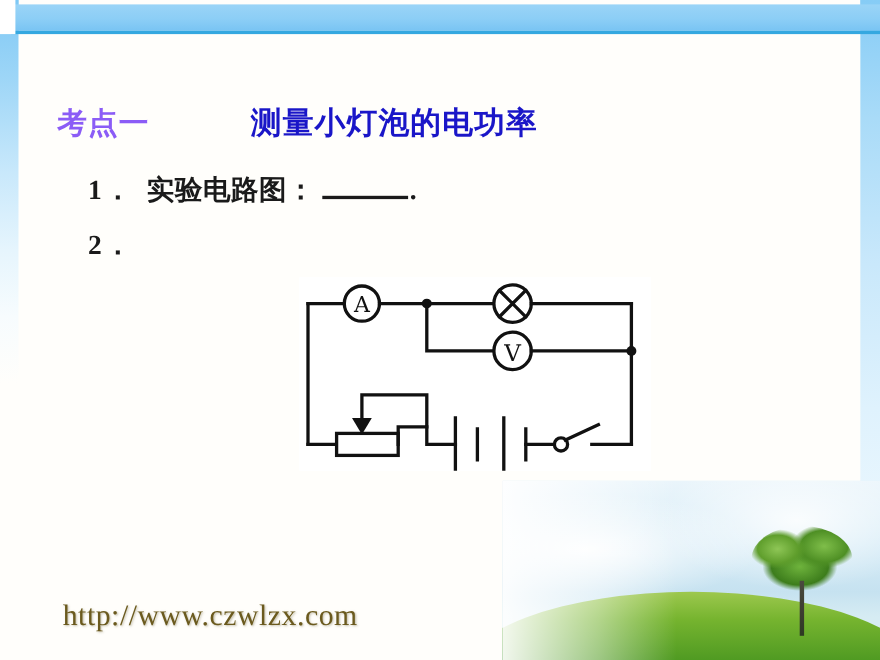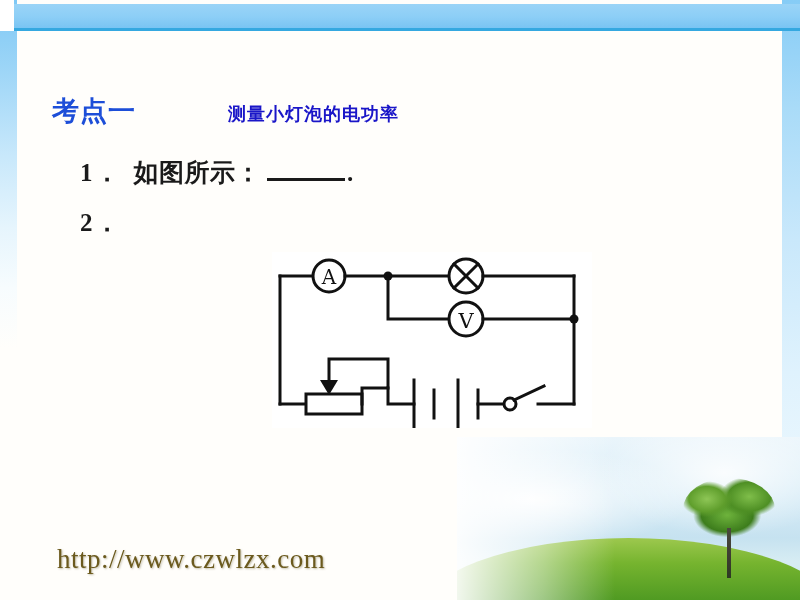--- a/index.html
+++ b/index.html
@@ -72,28 +72,28 @@
     position: absolute;
     left: 52px; top: 93px;
     display: flex;
     align-items: baseline;
     white-space: nowrap;
   }
   .heading-key {
     font-family: "DejaVu Sans", sans-serif;
     font-weight: bold;
     font-size: 27px;
-    color: #1d4ed8;
+    color: #8b5cf6;
     letter-spacing: 1px;
   }
   .heading-gap { display: inline-block; width: 92px; }
   .heading-title {
     font-family: "DejaVu Serif", serif;
     font-weight: bold;
-    font-size: 18px;
+    font-size: 28px;
     color: #1a16c8;
     letter-spacing: 1px;
   }
 
   
   .line {
     position: absolute;
     left: 80px;
     display: flex;
     align-items: baseline;
@@ -221,21 +221,21 @@
 
   <div class="heading">
     <span class="heading-key">考点一</span>
     <span class="heading-gap"></span>
     <span class="heading-title">测量小灯泡的电功率</span>
   </div>
 
   <div class="line line-1">
     <span class="num">1</span>
     <span class="num-dot">．</span>
-    <span class="cn">如图所示：</span>
+    <span class="cn">实验电路图：</span>
     <span class="blank"></span>
     <span class="period">.</span>
   </div>
 
   <div class="line line-2">
     <span class="num">2</span>
     <span class="num-dot">．</span>
   </div>
 
   <div class="circuit-wrap">

